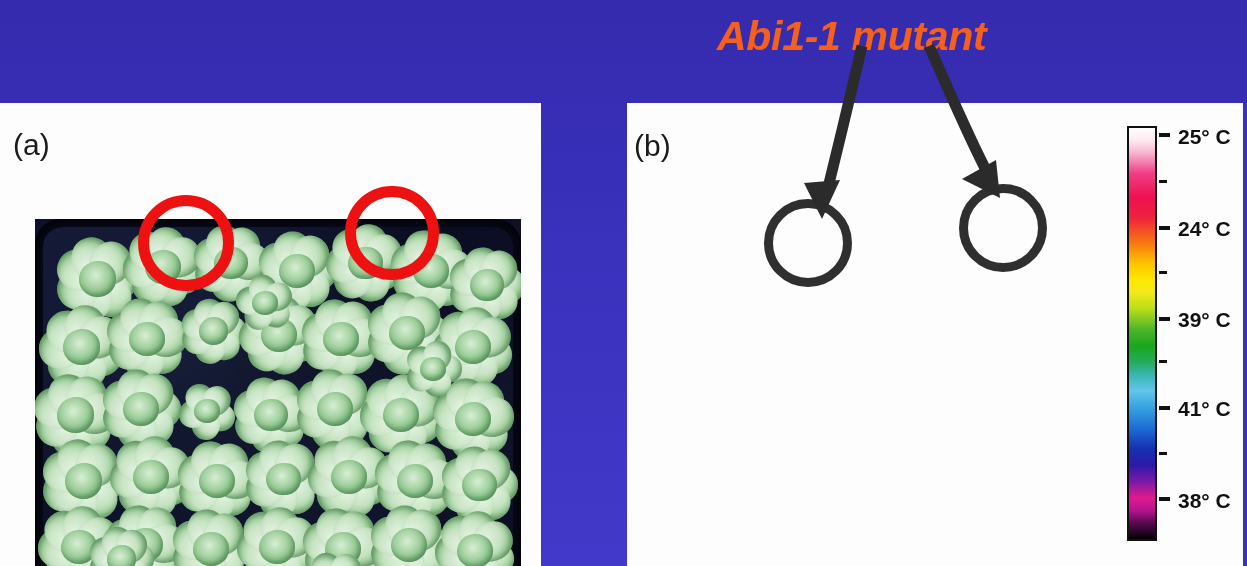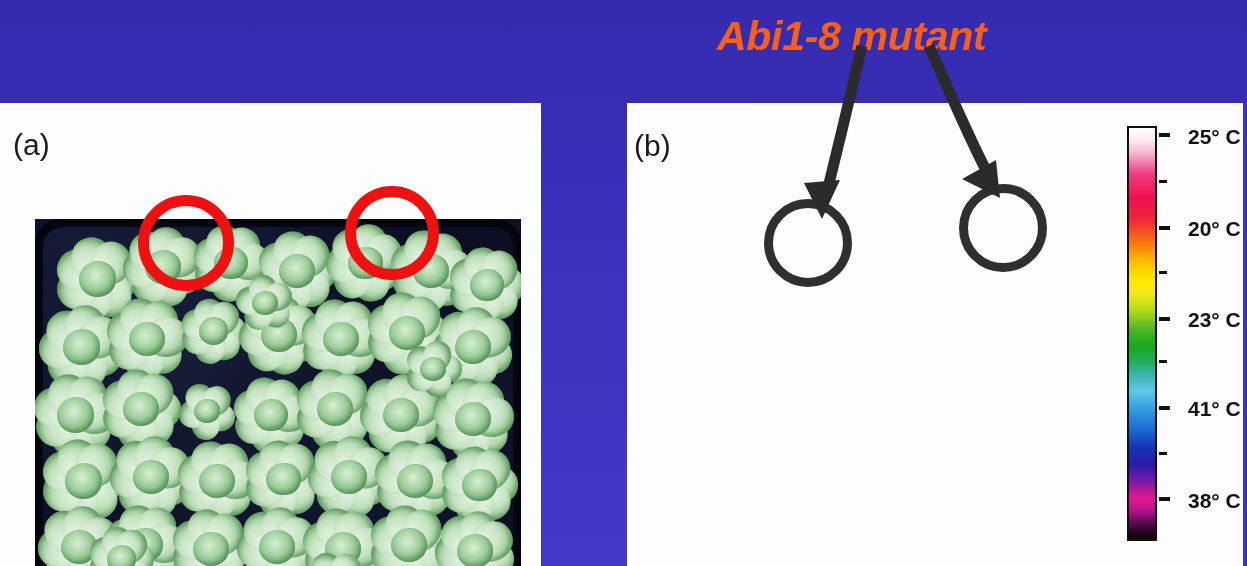--- a/index.html
+++ b/index.html
@@ -75,31 +75,31 @@
           #f3ea1a 40%, #b9dd18 44%, #4fb52a 49%,
           #18a81c 53%, #25ab5e 57%, #39b6b0 60%,
           #62c6e8 64%, #36a3e0 68%, #1c6ed4 73%,
           #1730b4 78%, #2b1aa8 82%, #7a19a8 86%,
           #e01a8c 90%, #b5138f 93%, #5b0a52 96%,
           #1a0216 99%, #000000 100%);}
   .ticks{position:absolute;left:30px;top:0;width:14px;height:415px;}
   .tick{position:absolute;left:2px;width:11px;height:4px;background:#111;}
   .tick.minor{width:8px;height:3px;}
   .cbar-labels{position:absolute;left:1176px;top:126px;width:70px;height:415px;}
-  .clabel{position:absolute;left:12px;color:#111;font-size:21px;font-weight:bold;
+  .clabel{position:absolute;left:2px;color:#111;font-size:21px;font-weight:bold;
           white-space:nowrap;line-height:21px;}
 </style>
 </head>
 <body>
 
 <div id="stage">
 
   <div class="bg-blue"></div>
 
-  <div class="title">Abi1-8 mutant</div>
+  <div class="title">Abi1-1 mutant</div>
 
   <div class="panel-a">
     <div class="photo-a">
       <div class="tray">
         <div class="soil"></div>
 
         <div id="rosettes">
             <div class="rosette" style="left: 18px; top: 16px; width: 88px; height: 88px;">
               <i style="width: 44px; height: 40.7px; left: 42.24px; top: 23.76px; transform: rotate(0deg);"></i>
               <i style="width: 44px; height: 40.7px; left: 34.6194px; top: 39.5843px; transform: rotate(51.4286deg);"></i>
@@ -506,22 +506,22 @@
         <div class="tick" style="top: 280.125px;"></div>
         <div class="tick" style="top: 371.425px;"></div>
         <div class="tick minor" style="top: 53.95px;"></div>
         <div class="tick minor" style="top: 145.25px;"></div>
         <div class="tick minor" style="top: 234.475px;"></div>
         <div class="tick minor" style="top: 325.775px;"></div>
       </div>
   </div>
   <div class="cbar-labels">
     <div class="clabel" style="top:0px;">25° C</div>
-    <div class="clabel" style="top:92px;">20° C</div>
-    <div class="clabel" style="top:183px;">23° C</div>
+    <div class="clabel" style="top:92px;">24° C</div>
+    <div class="clabel" style="top:183px;">39° C</div>
     <div class="clabel" style="top:272px;">41° C</div>
     <div class="clabel" style="top:364px;">38° C</div>
   </div>
 
   <div class="right-edge"></div>
 
   <svg class="arrows" viewBox="0 0 1247 566">
 
     <g>
       <path d="M862,46 C851,92 838,148 826,196" stroke="#2b2b2b" stroke-width="11" fill="none" stroke-linecap="butt"></path>

